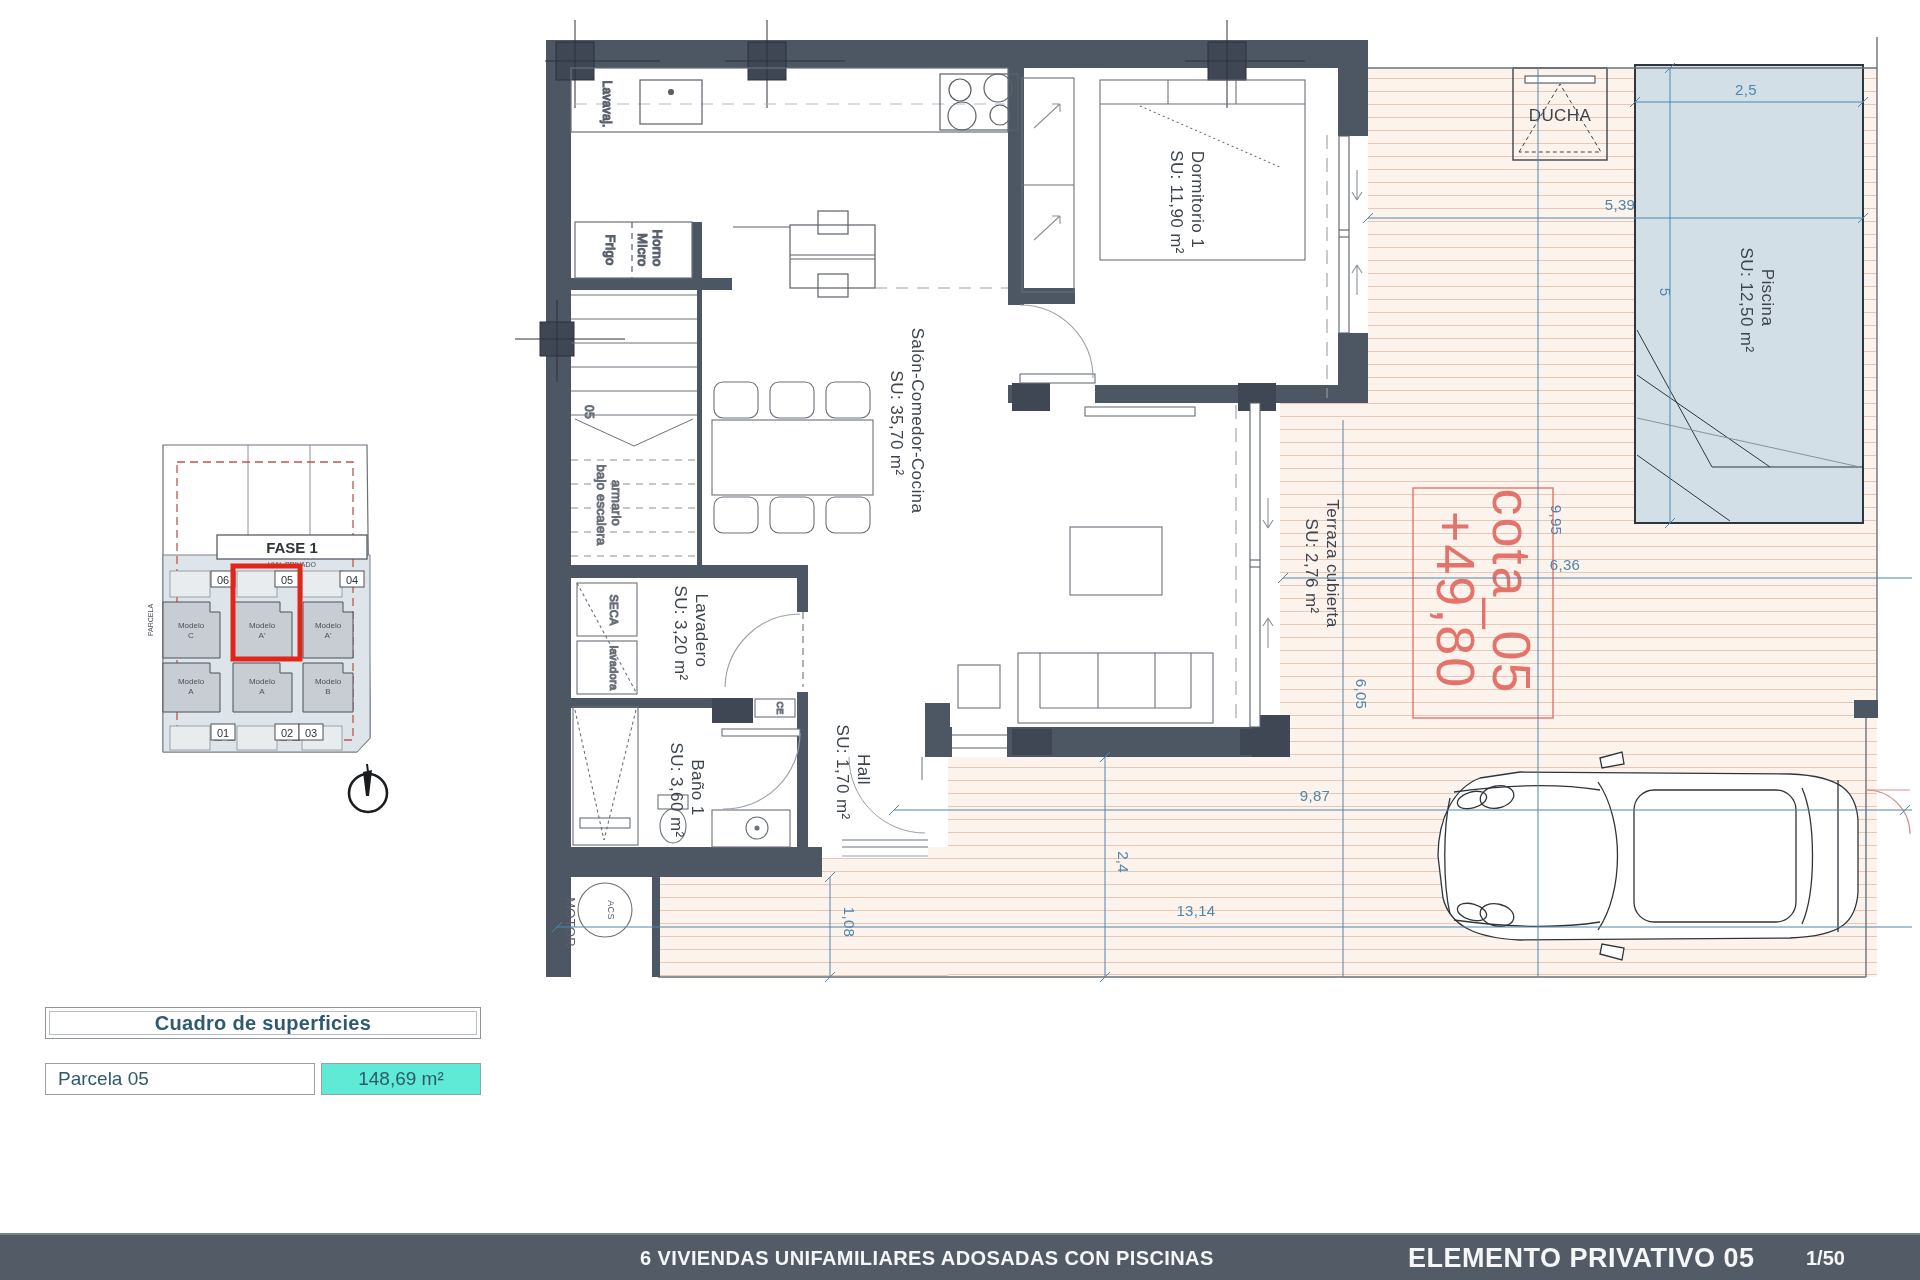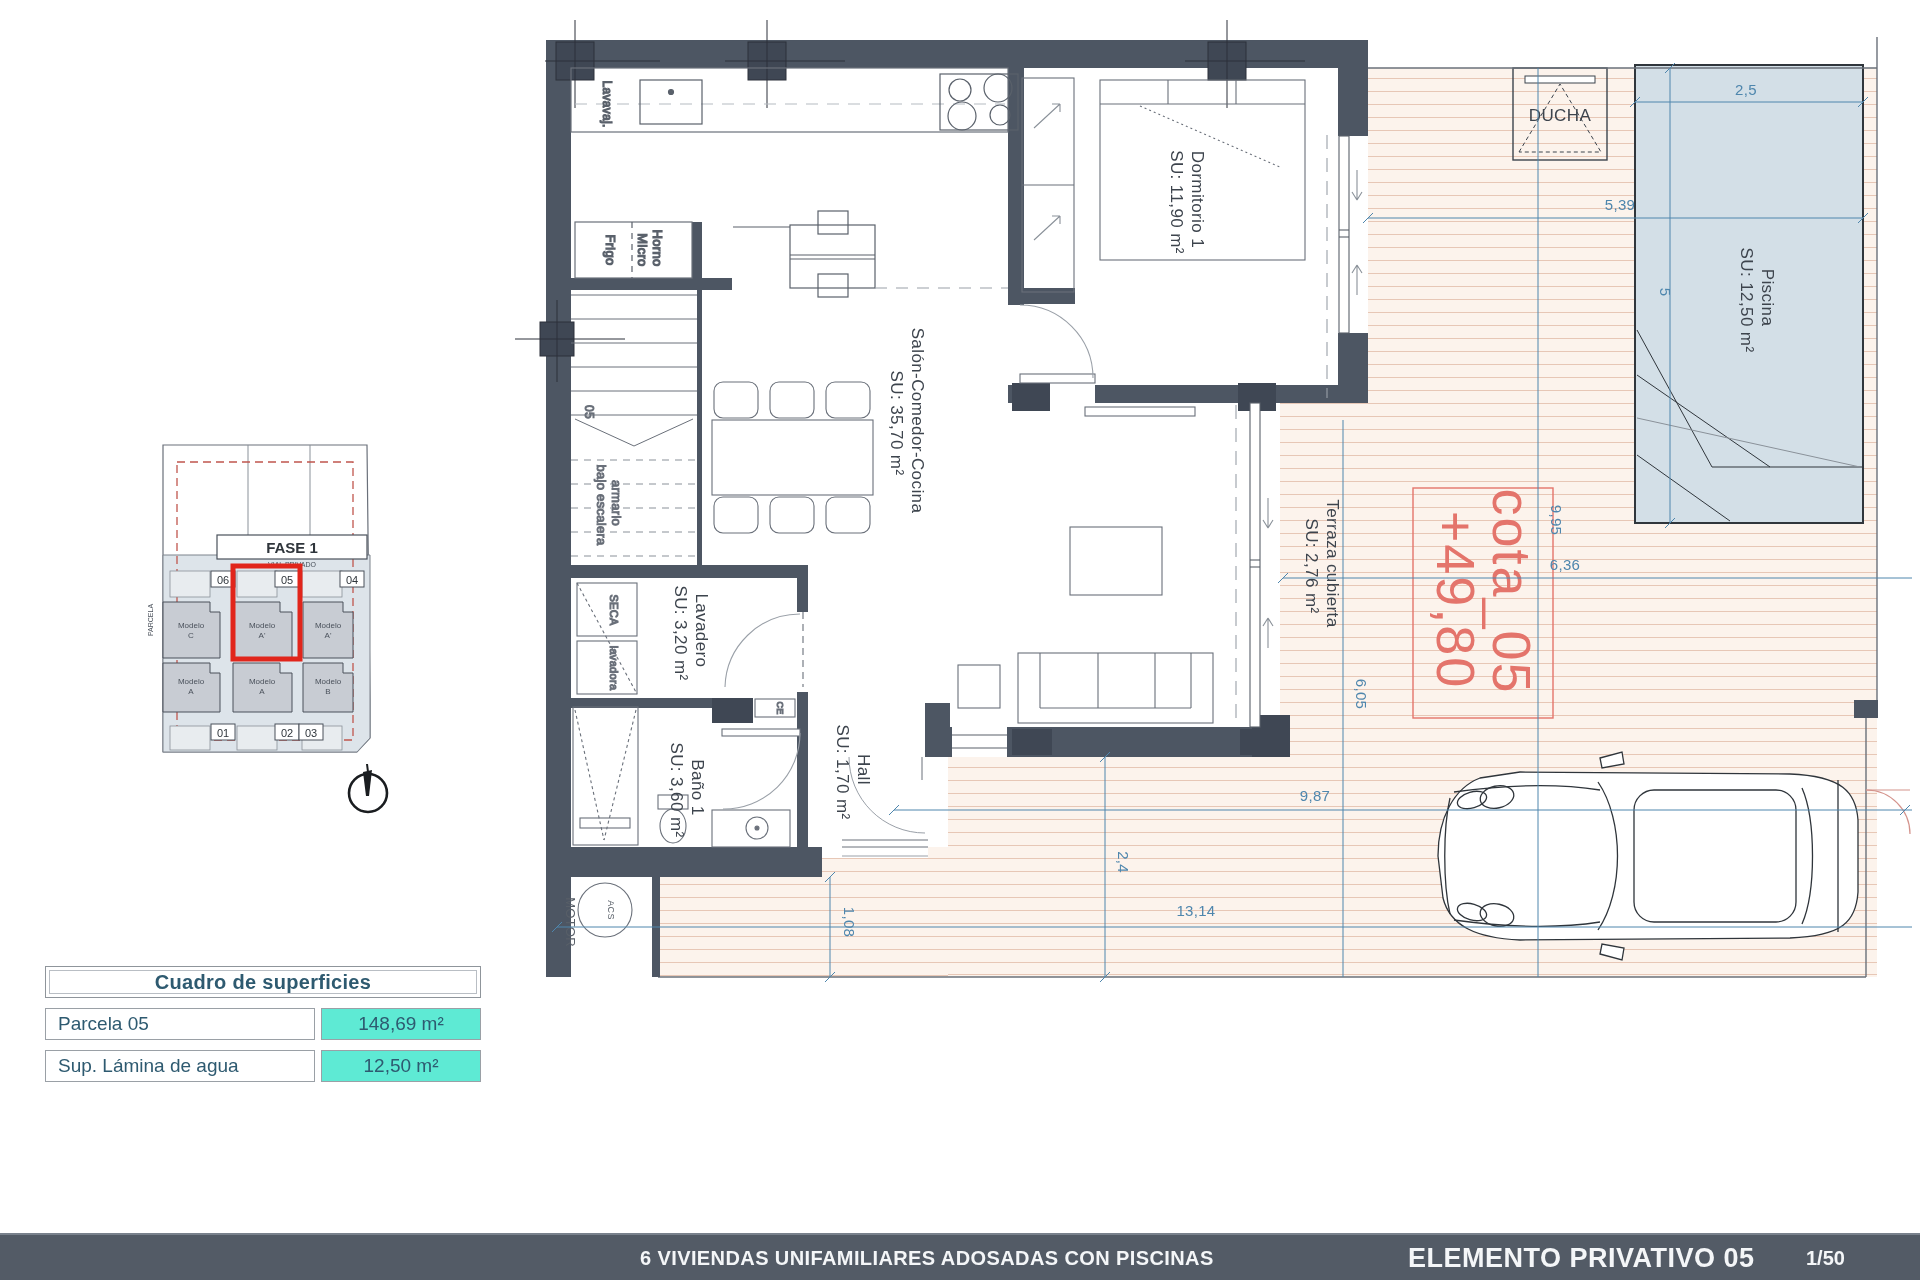--- a/index.html
+++ b/index.html
@@ -16,23 +16,23 @@
   }
   svg.plan{position:absolute;left:0;top:0;z-index:2;}
   
   .surface-table{
     position:absolute;left:45px;top:966px;width:436px;z-index:3;
     color:#2e5a70;
   }
   .st-title{
     border:1px solid #8f959b;box-shadow:inset 0 0 0 3px #fff, inset 0 0 0 4px #b9bec4;
     height:30px;display:flex;align-items:center;justify-content:center;
-    font-weight:bold;font-size:20px;letter-spacing:.3px;background:#fff;
-  }
-  .st-row{display:flex;gap:6px;margin-top:10px;}
+    font-weight:bold;font-size:20px;letter-spacing:.3px;background:#fff;margin-top:41px;
+  }
+  .st-row{display:flex;gap:6px;margin-top:24px;}
   .st-label{
     flex:1 1 auto;border:1px solid #9aa0a6;height:30px;display:flex;align-items:center;
     padding-left:12px;font-size:19px;background:#fff;
   }
   .st-value{
     width:158px;border:1px solid #9aa0a6;height:30px;display:flex;align-items:center;justify-content:center;
     font-size:19px;background:#5eead4;
   }
   
   .footer{
@@ -524,23 +524,19 @@
     </g>
   </g>
 </svg>
 
 <div class="surface-table">
   <div class="st-title">Cuadro de superficies</div>
   <div class="st-row">
     <div class="st-label">Parcela 05</div>
     <div class="st-value">148,69 m²</div>
   </div>
-  <div class="st-row">
-    <div class="st-label">Sup. Lámina de agua</div>
-    <div class="st-value">12,50 m²</div>
-  </div>
 </div>
 
 <div class="footer">
   <span class="f-project">6 VIVIENDAS UNIFAMILIARES ADOSADAS CON PISCINAS</span>
   <span class="f-sheet">ELEMENTO PRIVATIVO 05</span>
   <span class="f-scale">1/50</span>
 </div>
 
 </body></html>

